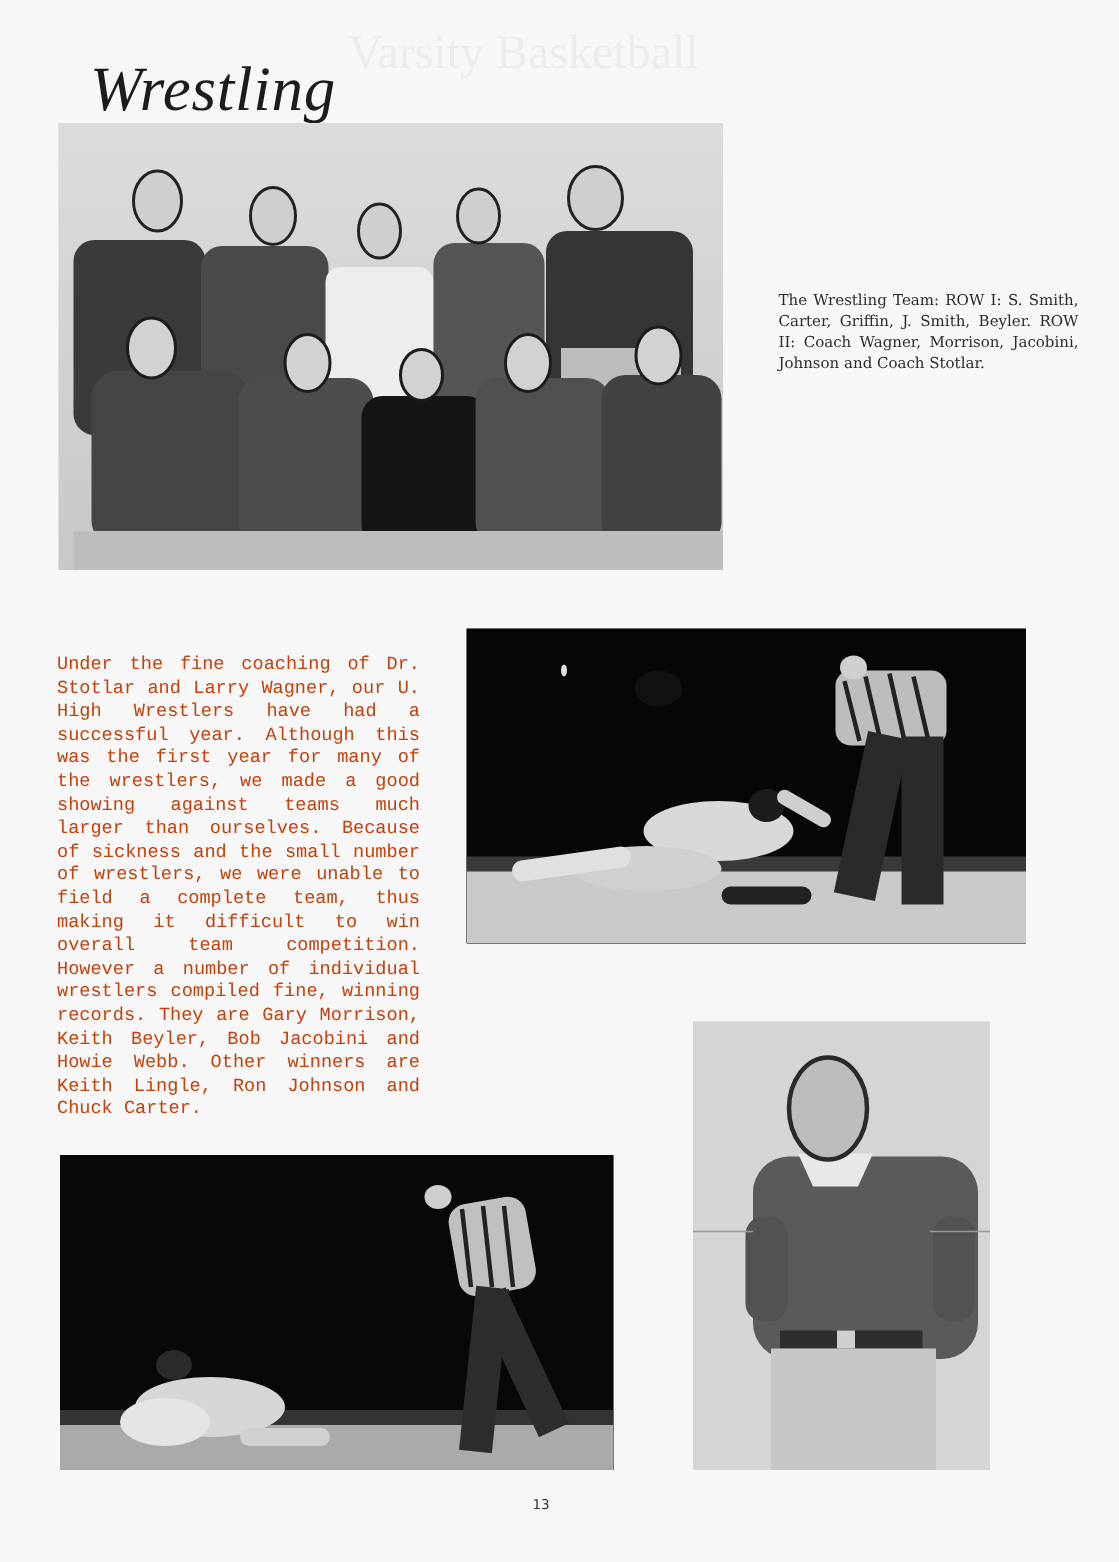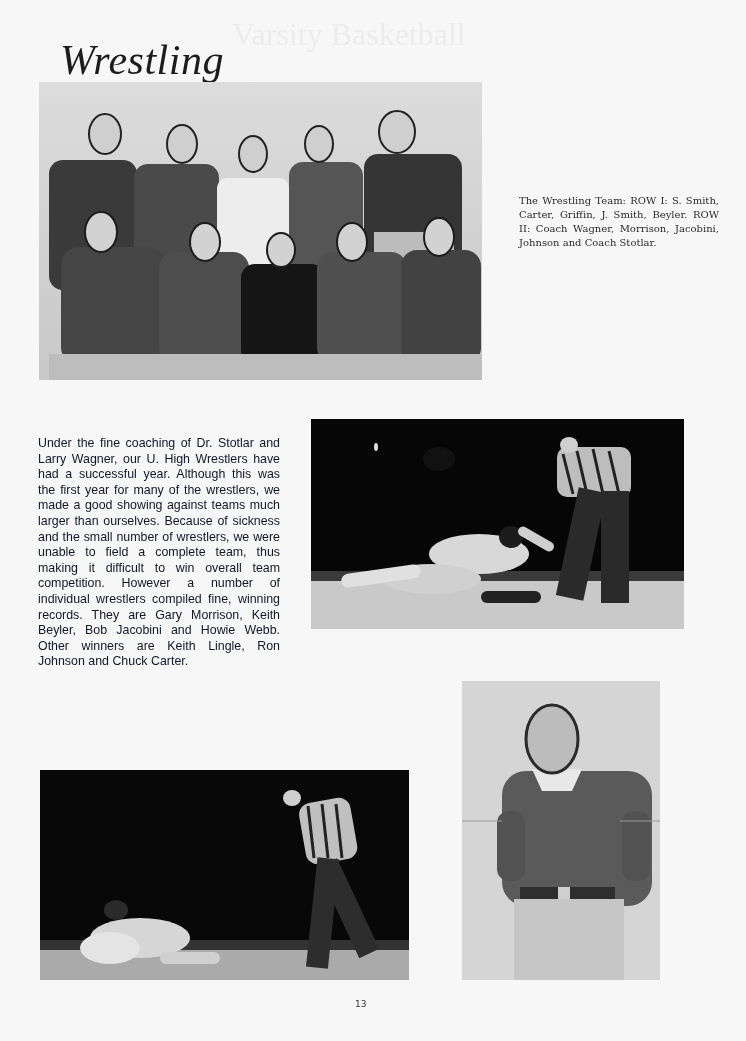--- a/index.html
+++ b/index.html
@@ -5,21 +5,21 @@
   html, body { margin: 0; padding: 0; }
   body { width: 746px; height: 1041px; background: #f7f7f7; position: relative; overflow: hidden; font-family: "DejaVu Serif", serif; color: #222; }
   .title { position: absolute; left: 44px; top: 20px; font-family: "Liberation Serif", serif; font-style: italic; font-size: 42px; color: #1c1c1c; letter-spacing: 0.5px; margin: 16px; font-weight: normal; }
   .ghost { position: absolute; left: 232px; top: 16px; font-family: "Liberation Serif", serif; font-size: 32px; color: #ececec; }
   .photo { position: absolute; overflow: hidden; }
   .team-photo { left: 39px; top: 82px; width: 443px; height: 298px; background: #d6d6d6; }
   .action1 { left: 311px; top: 419px; width: 373px; height: 210px; background: #050505; }
   .coach-photo { left: 462px; top: 681px; width: 198px; height: 299px; background: #d4d4d4; }
   .action2 { left: 40px; top: 770px; width: 369px; height: 210px; background: #070707; }
   .caption { position: absolute; left: 519px; top: 194px; width: 200px; font-size: 10px; line-height: 14px; text-align: justify; color: #2a2a2a; font-family: "DejaVu Serif", serif; }
-  .body-text { position: absolute; left: 38px; top: 436px; width: 242px; font-size: 12.4px; line-height: 15.6px; text-align: justify; color: #0f172a; font-family: Liberation Sans, sans-serif; }
+  .body-text { position: absolute; left: 38px; top: 436px; width: 242px; font-size: 12.4px; line-height: 15.6px; text-align: justify; color: #c2410c; font-family: Liberation Mono, monospace; }
   .page-num { position: absolute; left: 355px; top: 999px; font-size: 9px; color: #333; font-family: "DejaVu Sans", sans-serif; text-align: center; }
   svg { display: block; }
 </style>
 </head>
 <body>
 
 <div class="ghost">Varsity Basketball</div>
 <h1 class="title">Wrestling</h1>
 
 <div class="photo team-photo">

